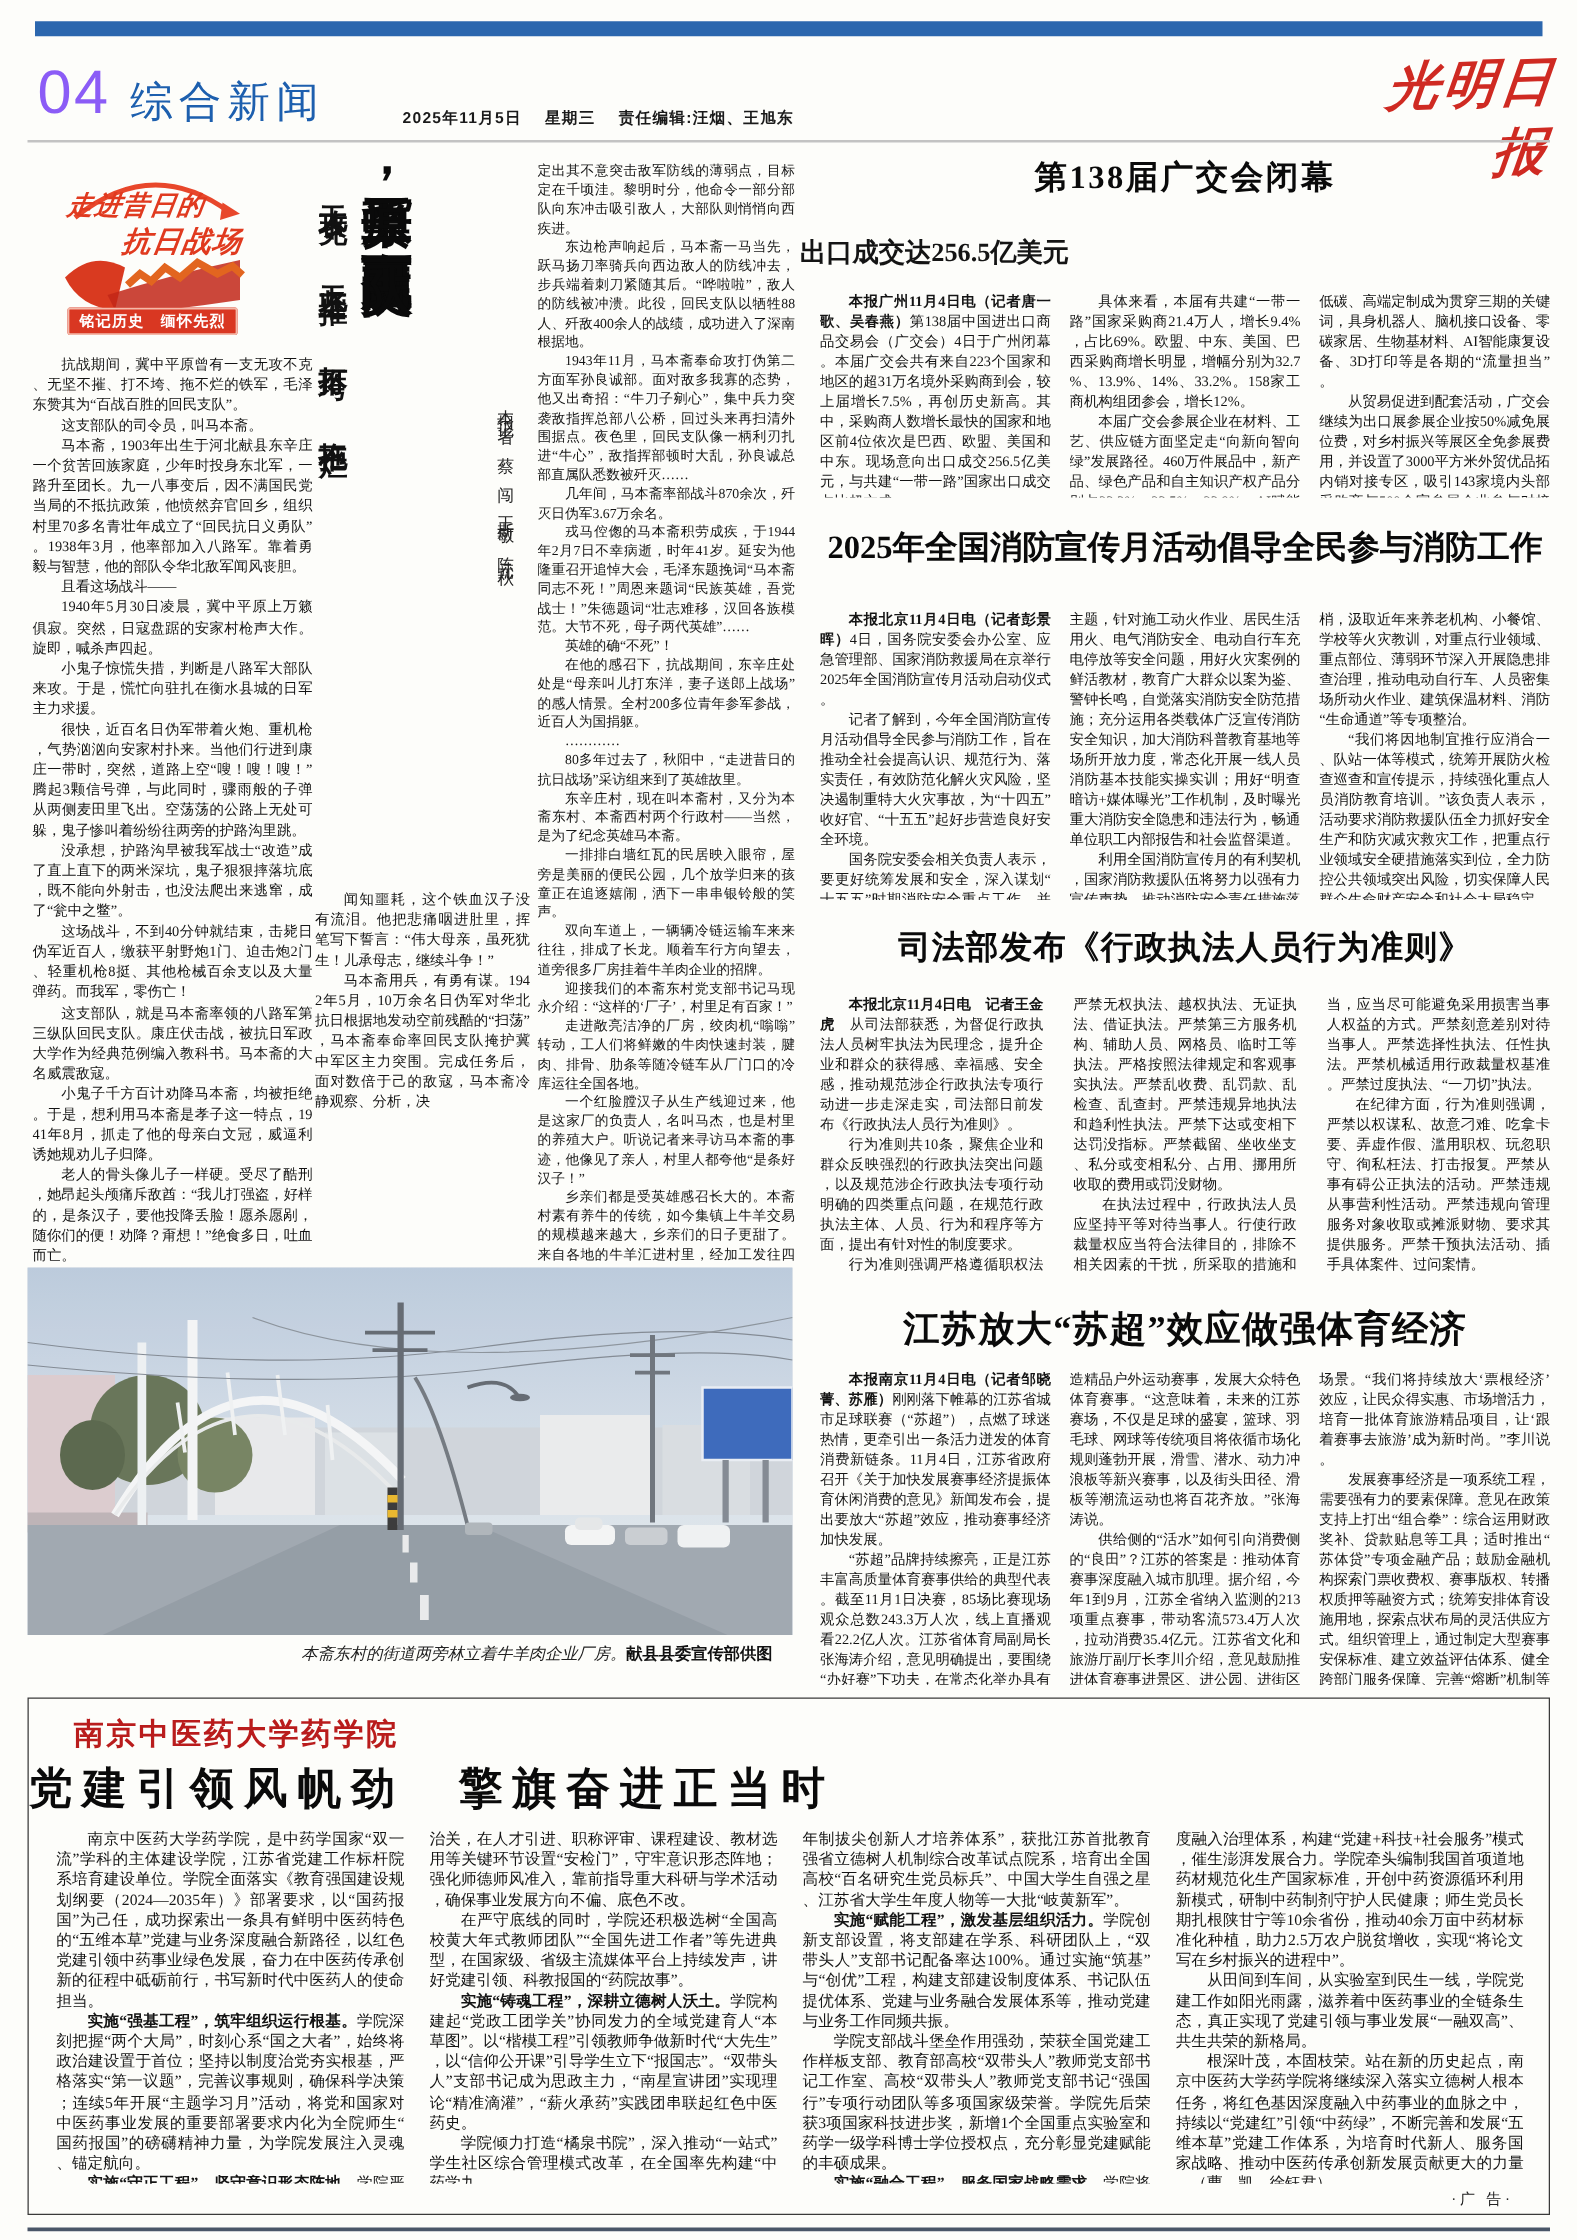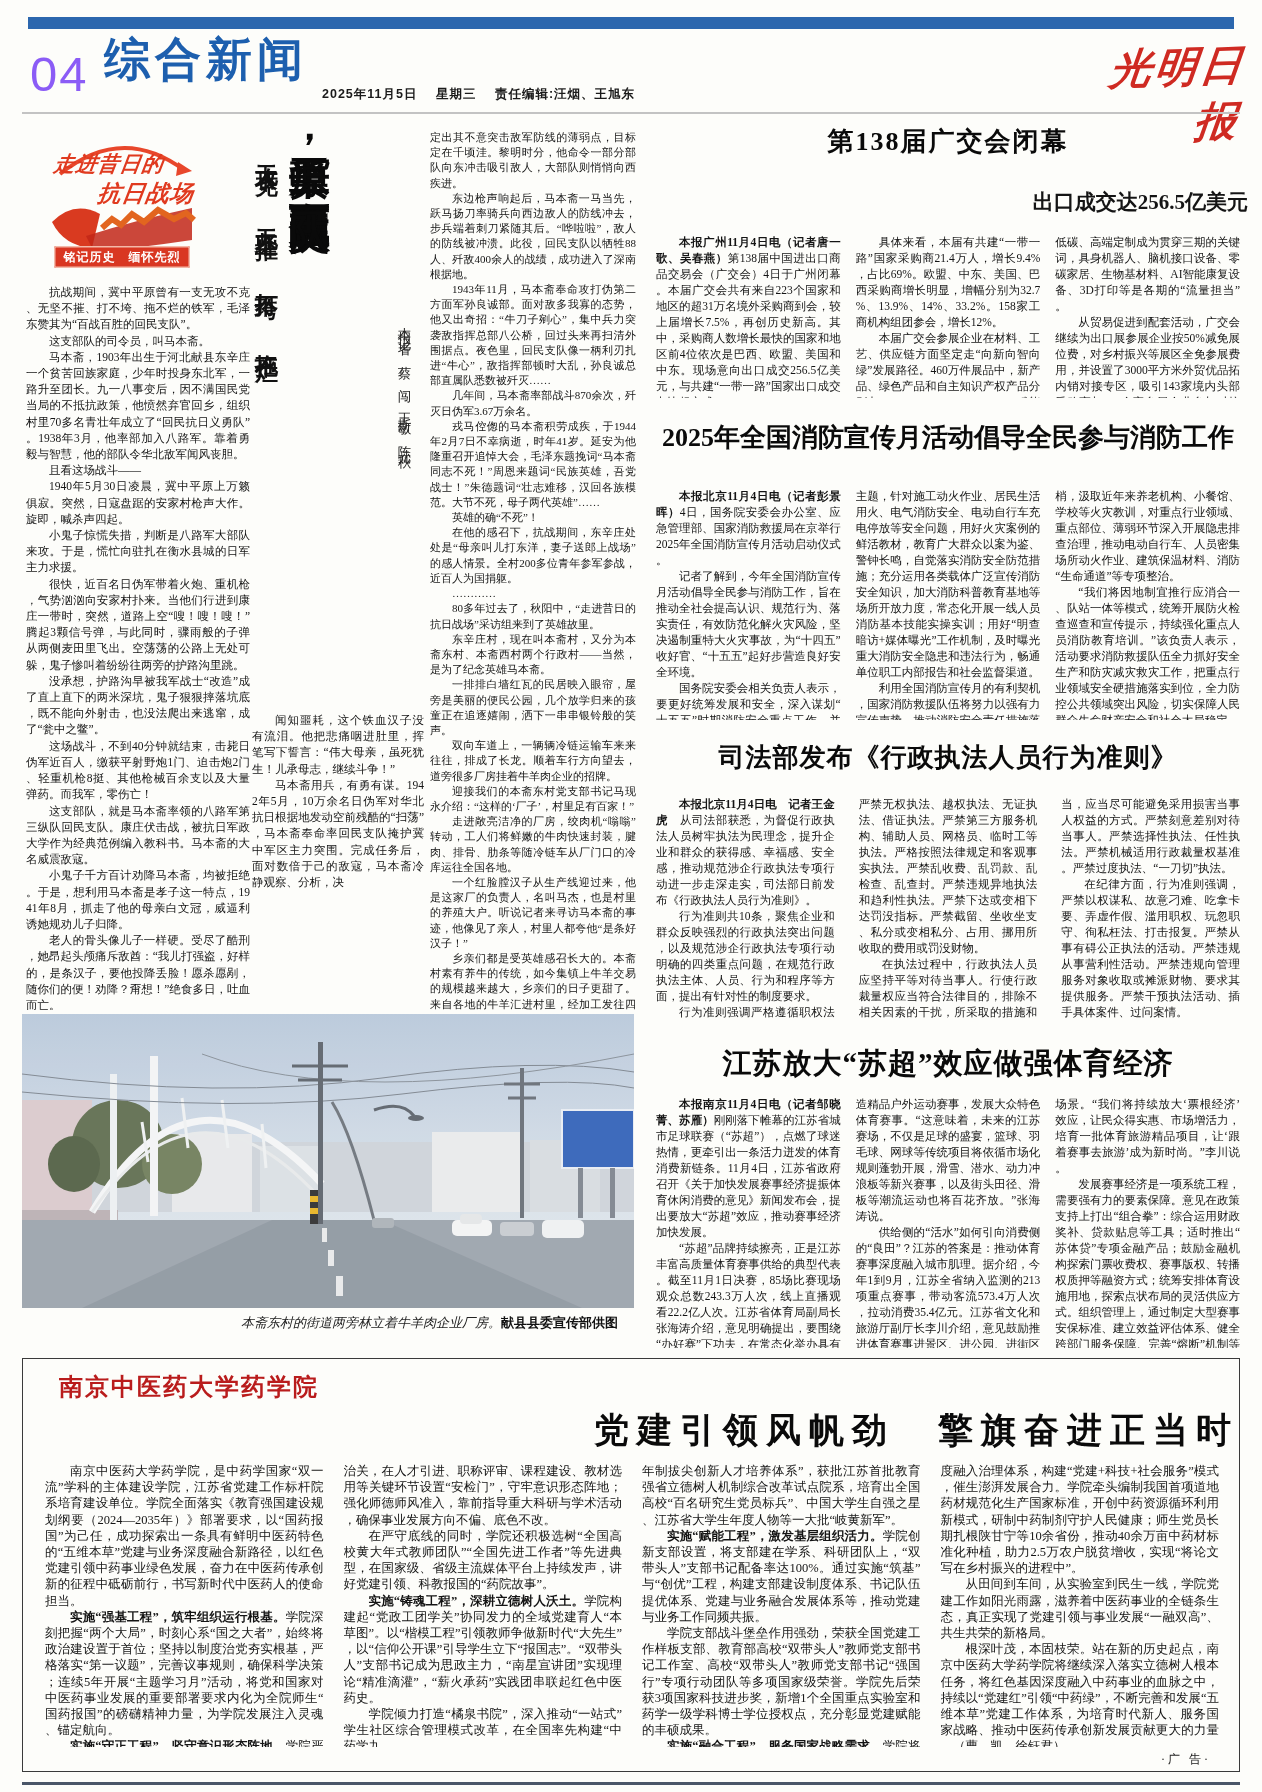--- a/index.html
+++ b/index.html
@@ -3,21 +3,21 @@
 <meta charset="utf-8">
 <style>
   * { margin:0; padding:0; box-sizing:border-box; }
   html,body { background:#ffffff; }
   body { width:1262px; height:1792px; position:relative; font-family:"Liberation Serif", serif; color:#141414; }
   .page { position:absolute; inset:0; background:#fdfdfa; overflow:hidden; }
 
   
   .topbar { position:absolute; left:28px; top:17px; width:1206px; height:12px; background:#2c67ae; }
   .pageno { position:absolute; left:30px; top:46px; font-family:"Liberation Sans",sans-serif; font-weight:400; font-size:49px; color:#8b5cf6; letter-spacing:2px; }
-  .secname { position:absolute; left:104px; top:29px; font-family:"Liberation Sans",sans-serif; font-weight:700; font-size:46px; color:#1d5fae; letter-spacing:5px; }
+  .secname { position:absolute; left:104px; top:59px; font-family:"Liberation Sans",sans-serif; font-weight:400; font-size:34px; color:#1d5fae; letter-spacing:5px; }
   .dateline { position:absolute; left:322px; top:86px; font-family:"Liberation Sans",sans-serif; font-weight:700; font-size:12.5px; color:#1a1a1a; letter-spacing:1px; }
   .dateline span { margin-right:14px; }
   .paper-logo { position:absolute; left:1070px; top:40px; width:172px; text-align:right; font-size:42px; font-weight:900; color:#cf2a22; transform:skewX(-8deg) rotate(-2deg); letter-spacing:3px; font-style:italic; }
   .header-rule { position:absolute; left:22px; top:112px; width:1218px; height:2px; background:#c3c3c3; }
 
   
   .textcol { overflow:hidden; text-align:justify; line-break:anywhere; }
   .textcol p { text-indent:2em; margin:0; }
   .textcol.cont p:first-child { text-indent:0; }
   .textcol p b { font-weight:700; }
@@ -34,42 +34,42 @@
   
   .badge { position:absolute; left:46px; top:124px; width:152px; height:152px; }
   .badge svg { position:absolute; inset:0; }
   .badge-line1 { position:absolute; left:8px; top:26px; font-size:21px; font-weight:900; font-style:italic; color:#e03a1f; transform:skewX(-8deg); letter-spacing:1px; }
   .badge-line2 { position:absolute; left:52px; top:54px; font-size:23px; font-weight:900; font-style:italic; color:#e03a1f; transform:skewX(-8deg); letter-spacing:1px; }
   .badge-ribbon { position:absolute; left:8px; top:122px; width:136px; height:22px; background:#d93722; color:#fff; font-size:12px; font-weight:700; text-align:center; line-height:22px; letter-spacing:1px; border-radius:2px; box-shadow:0 0 0 1.5px #f3b9a9 inset; }
 
   
   .a-title { position:absolute; left:656px; width:584px; text-align:center; font-weight:900; color:#0a0a0a; font-family:"Liberation Serif",serif; }
   .a1-title { top:124px; font-size:26px; letter-spacing:2px; }
-  .a1-sub { position:absolute; left:664px; top:188px; width:584px; text-align:right; font-size:21px; font-weight:700; }
+  .a1-sub { position:absolute; left:640px; top:188px; width:584px; text-align:left; font-size:21px; font-weight:700; }
   .a2-title { top:420px; font-size:26px; letter-spacing:0px; }
   .a3-title { top:740px; font-size:26px; letter-spacing:1px; }
   .a4-title { top:1044px; font-size:29px; letter-spacing:1px; }
   .cols3 { position:absolute; left:656px; width:584px; display:flex; gap:15px; }
   .cols3 .textcol { flex:1; font-size:11.5px; line-height:16px; }
   .a1-cols { top:234px; height:164px; }
   .a2-cols { top:488px; height:232px; }
   .a3-cols { top:796px; height:222px;gap:24px; }
   .a4-cols { top:1096px; height:252px; }
 
   
   .photo { position:absolute; left:22px; top:1014px; width:612px; height:294px; background:#cdd6df; }
   .photo svg { display:block; width:100%; height:100%; }
   .caption-row { position:absolute; left:22px; top:1314px; width:612px; display:flex; justify-content:flex-end; padding:0 16px 0 18px; font-size:13px; }
   .caption { font-style:italic; color:#222; }
   .credit { font-weight:700; color:#111; }
 
   
   .adbox { position:absolute; left:22px; top:1358px; width:1218px; height:414px; border:1.5px solid #3a3a3a; background:#fdfdfa; }
   .ad-org { position:absolute; left:36px; top:12px; font-family:"Liberation Sans",sans-serif; font-weight:900; font-size:24px; letter-spacing:2px; color:#b91c1c; }
-  .ad-title { position:absolute; left:0; top:48px; width:100%; text-align:right; font-weight:900; font-size:35px; letter-spacing:8px; color:#0a0a0a; }
+  .ad-title { position:absolute; left:0; top:48px; width:100%; text-align:left; font-weight:900; font-size:35px; letter-spacing:8px; color:#0a0a0a; }
   .ad-cols { position:absolute; left:22px; top:104px; width:1174px; height:284px; display:flex; gap:20px; }
   .ad-cols .textcol { flex:1; font-size:12.5px; line-height:16.2px; }
   .ad-label { position:absolute; right:28px; bottom:3px; font-size:12px; letter-spacing:3px; color:#222; }
 
   .bottom-rule { position:absolute; left:22px; top:1782px; width:1218px; height:3px; background:#4a5668; }
 </style>
 </head>
 <body>
 
 <div class="page">

